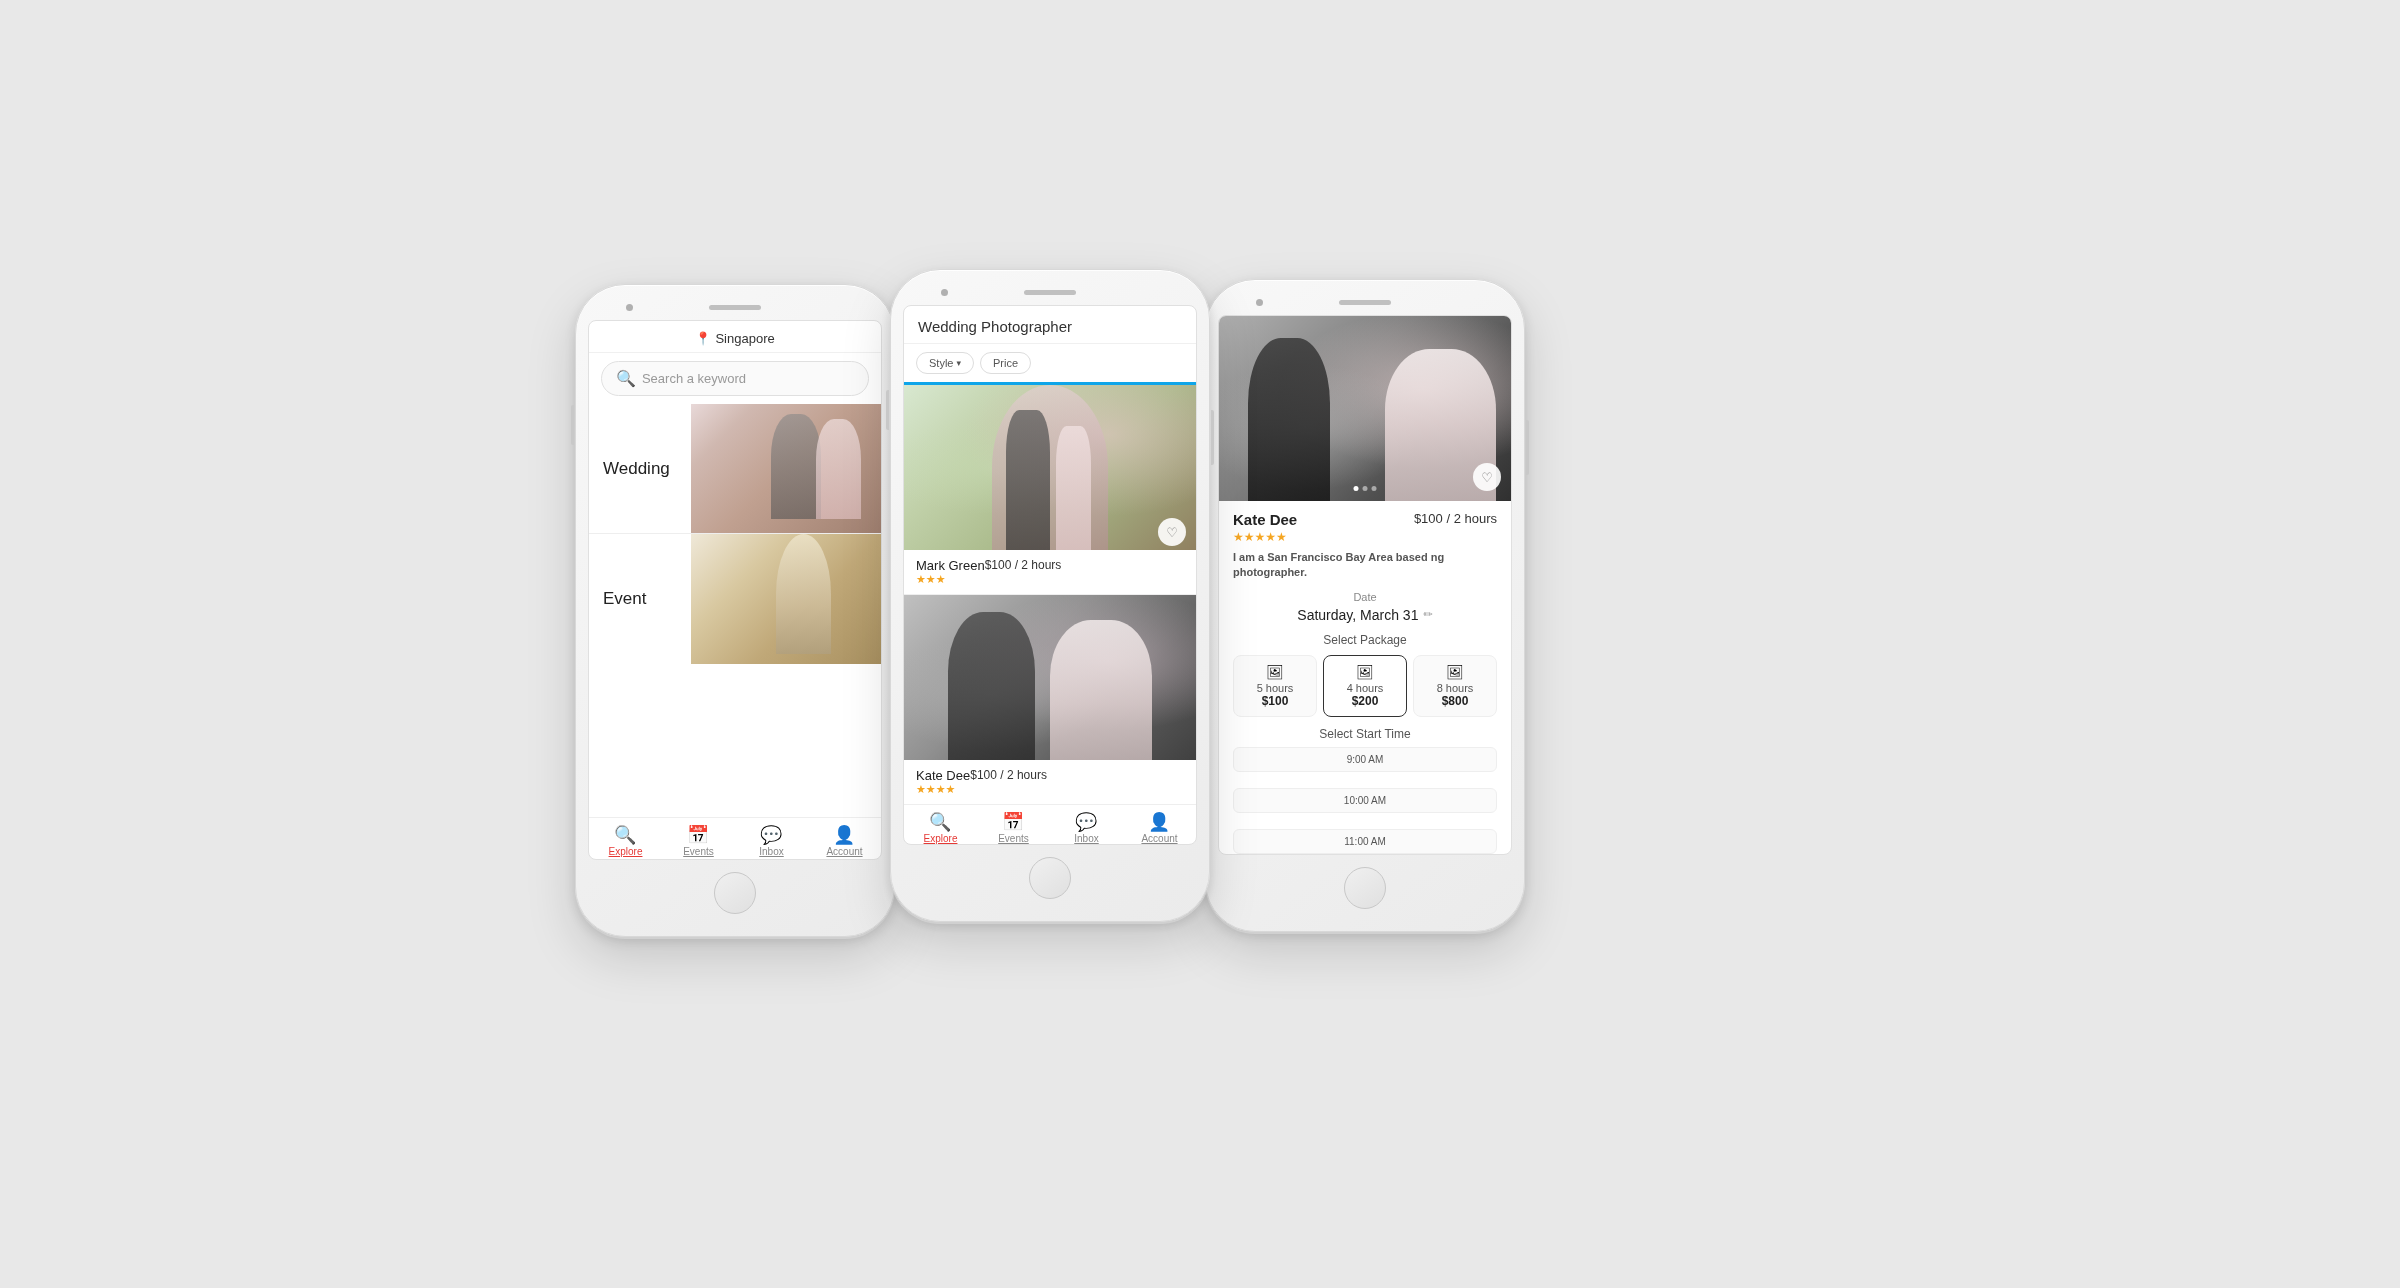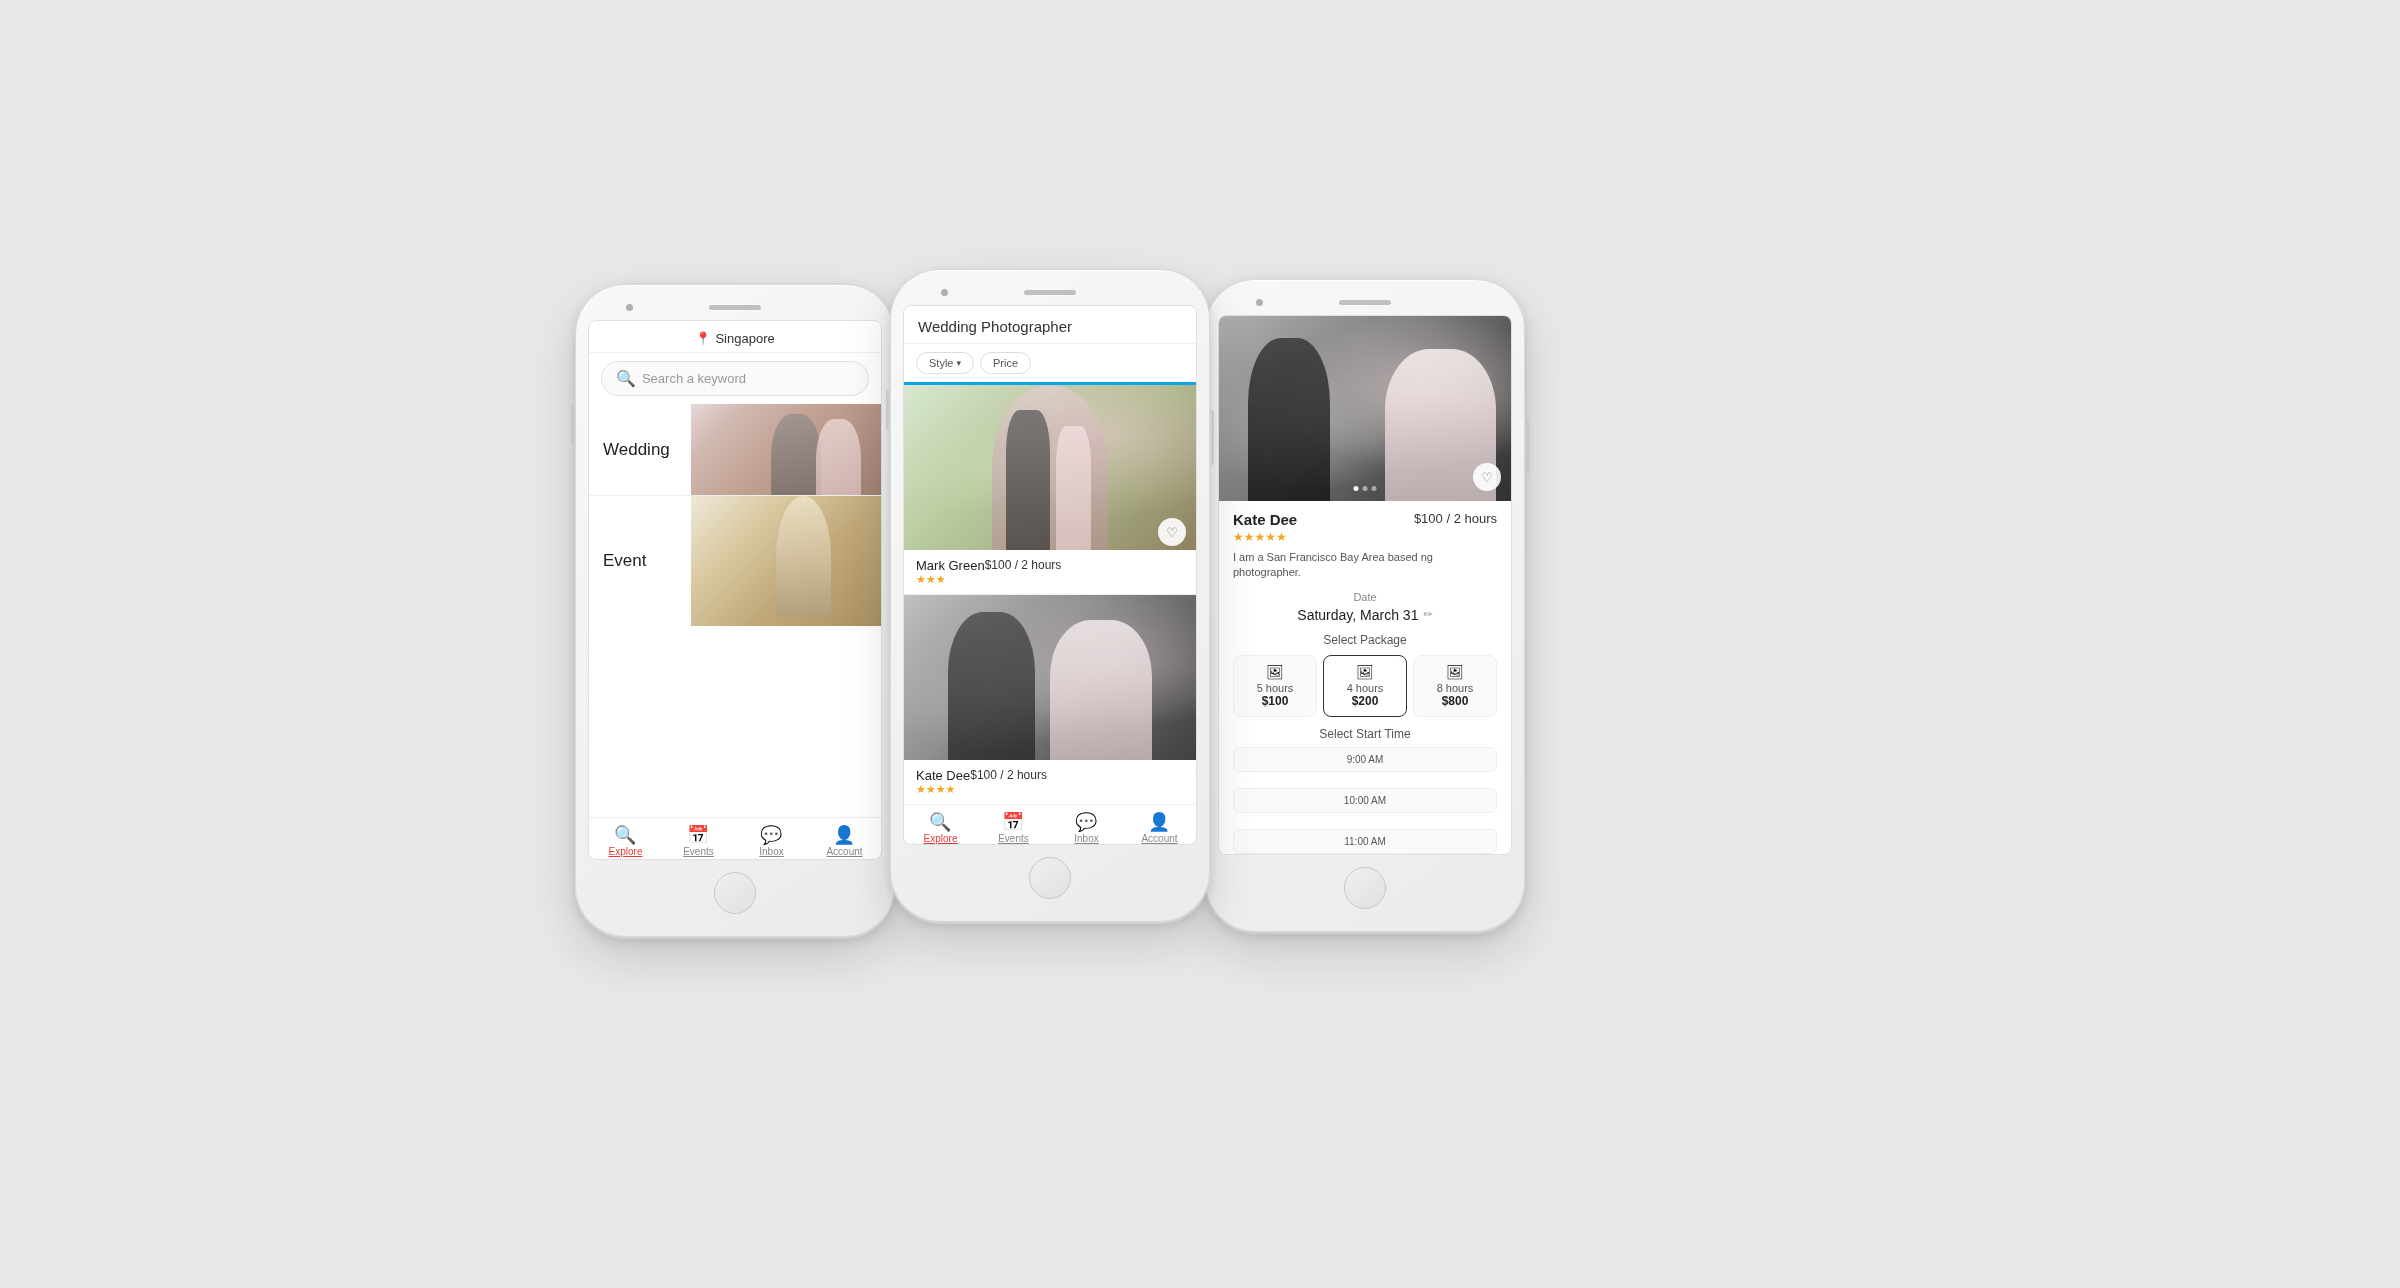--- a/index.html
+++ b/index.html
@@ -239,20 +239,21 @@
       color: #f5a623;
       font-size: 12px;
       margin-bottom: 6px;
     }
 
     .s3-desc {
       font-size: 11px;
       color: #555;
       line-height: 1.4;
       margin-bottom: 10px;
+      font-weight: bold;
     }
 
     .s3-date-section {
       text-align: center;
       margin-bottom: 10px;
     }
 
     .s3-section-label {
       font-size: 11px;
       color: #888;
@@ -514,21 +515,21 @@
               <span>Singapore</span>
             </div>
 
             <div class="s1-search">
               <span style="color:#aaa;">🔍</span>
               <span class="s1-search-text">Search a keyword</span>
             </div>
 
             <div class="category-list flex-1">
 
-              <div class="category-item" style="position:relative; height:92px; overflow:hidden;">
+              <div class="category-item" style="position:relative; height:130px; overflow:hidden;">
                 <div style="position:absolute;right:0;top:0;width:65%;height:100%;background:linear-gradient(135deg,#e8d8d8 0%,#d0b8b0 20%,#c0a090 50%,#a08070 100%);"></div>
 
                 <div style="position:absolute;right:60px;top:10px;width:50px;height:105px;background:linear-gradient(180deg,#888 0%,#555 100%);border-radius:40% 40% 0 0;opacity:0.6;"></div>
                 <div style="position:absolute;right:20px;top:15px;width:45px;height:100px;background:linear-gradient(180deg,#f0e0e0 0%,#e0c0c0 100%);border-radius:40% 40% 0 0;opacity:0.7;"></div>
                 <span class="category-label">Wedding</span>
               </div>
 
 
               <div class="category-item" style="position:relative; height:130px; overflow:hidden; border-bottom:none;">
                 <div style="position:absolute;right:0;top:0;width:65%;height:100%;background:linear-gradient(135deg,#efe8d8 0%,#d8c8a0 30%,#c0a878 60%,#a89060 100%);"></div>

